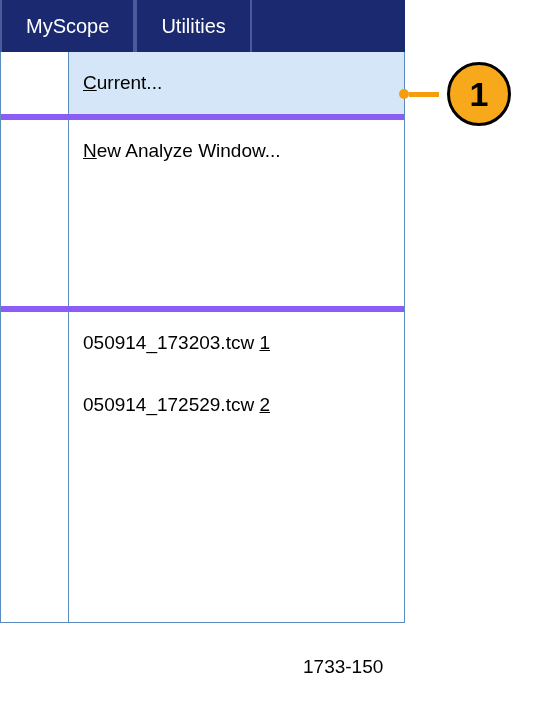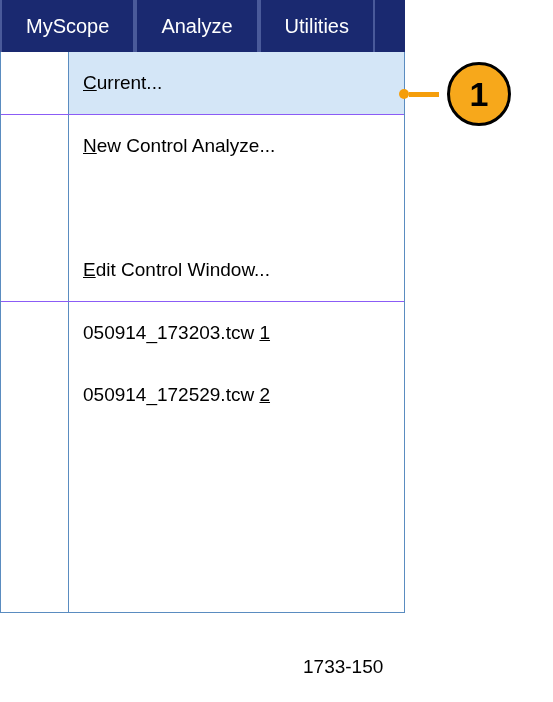--- a/index.html
+++ b/index.html
@@ -30,21 +30,21 @@
     }
     .menu-tab:first-child { border-left: 2px solid #4a5a9a; }
     .dropdown {
       position: relative;
       width: 405px;
       border: 1px solid #5a8cc0;
       border-top: none;
       background: #fff;
     }
     .dropdown-section {
-      border-bottom: 1px solid #8b5cf6;
+      border-bottom: 6px solid #8b5cf6;
     }
     .dropdown-section:last-child { border-bottom: none; }
     .dropdown-item {
       display: flex;
       align-items: center;
       min-height: 62px;
       cursor: pointer;
     }
     .dropdown-item.highlighted {
       background: #d4e6f7;
@@ -102,44 +102,42 @@
       left: 303px;
       font-size: 19px;
       color: #000;
     }
   </style>
 </head>
 <body>
 
 <div class="menubar">
   <div class="menu-tab">MyScope</div>
-  <div class="menu-tab">Analyze</div>
   <div class="menu-tab">Utilities</div>
 </div>
 
 <div class="dropdown">
 
   <div class="dropdown-section">
     <div class="dropdown-item highlighted">
       <div class="dropdown-gutter"></div>
       <div class="dropdown-label"><span></span><span class="accel">C</span><span>urrent...</span></div>
     </div>
   </div>
 
   <div class="dropdown-section">
     <div class="dropdown-item">
       <div class="dropdown-gutter"></div>
-      <div class="dropdown-label"><span></span><span class="accel">N</span><span>ew Control Analyze...</span></div>
+      <div class="dropdown-label"><span></span><span class="accel">N</span><span>ew Analyze Window...</span></div>
     </div>
     <div class="dropdown-item">
       <div class="dropdown-gutter"></div>
     </div>
     <div class="dropdown-item">
       <div class="dropdown-gutter"></div>
-      <div class="dropdown-label"><span></span><span class="accel">E</span><span>dit Control Window...</span></div>
     </div>
   </div>
 
   <div class="dropdown-section">
     <div class="dropdown-item">
       <div class="dropdown-gutter"></div>
       <div class="dropdown-label"><span>050914_173203.tcw </span><span class="accel">1</span><span></span></div>
     </div>
     <div class="dropdown-item">
       <div class="dropdown-gutter"></div>

